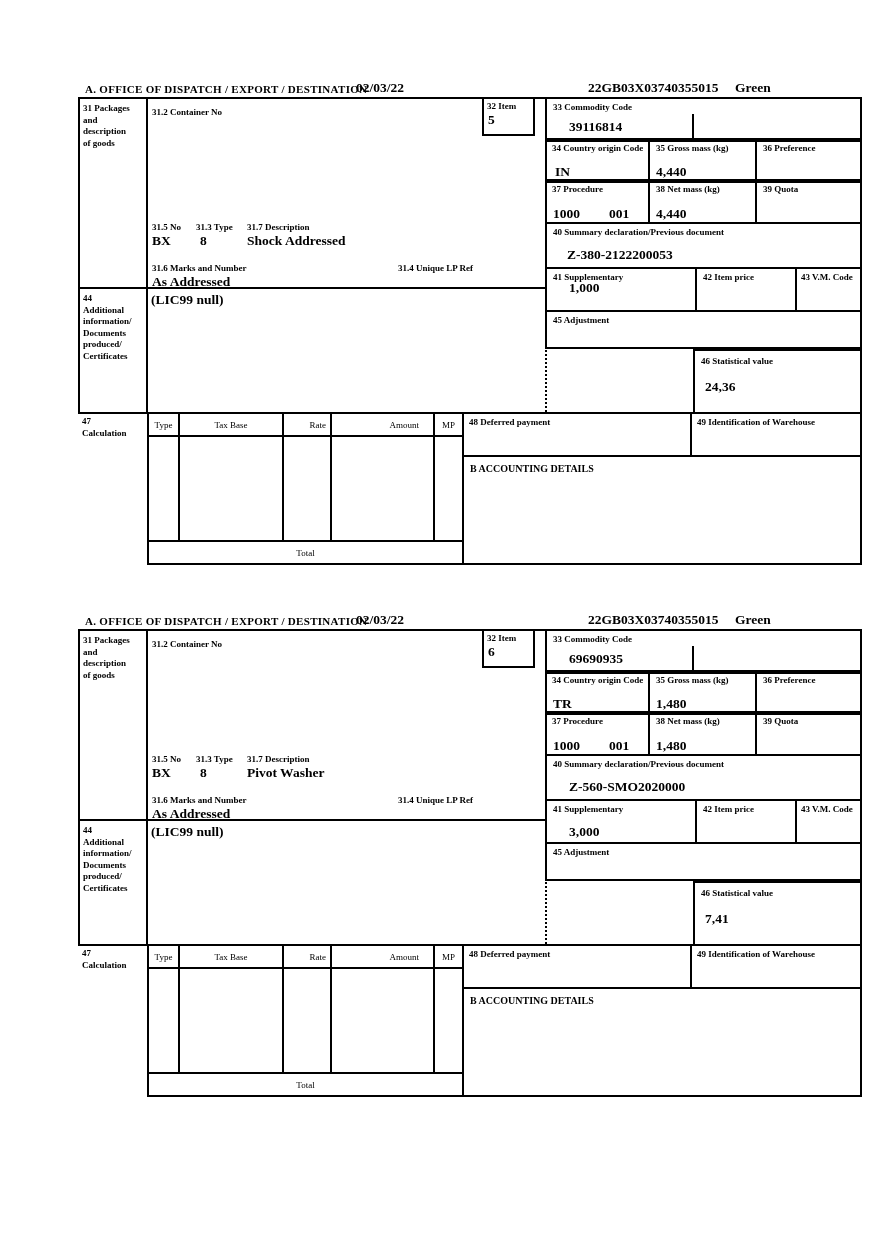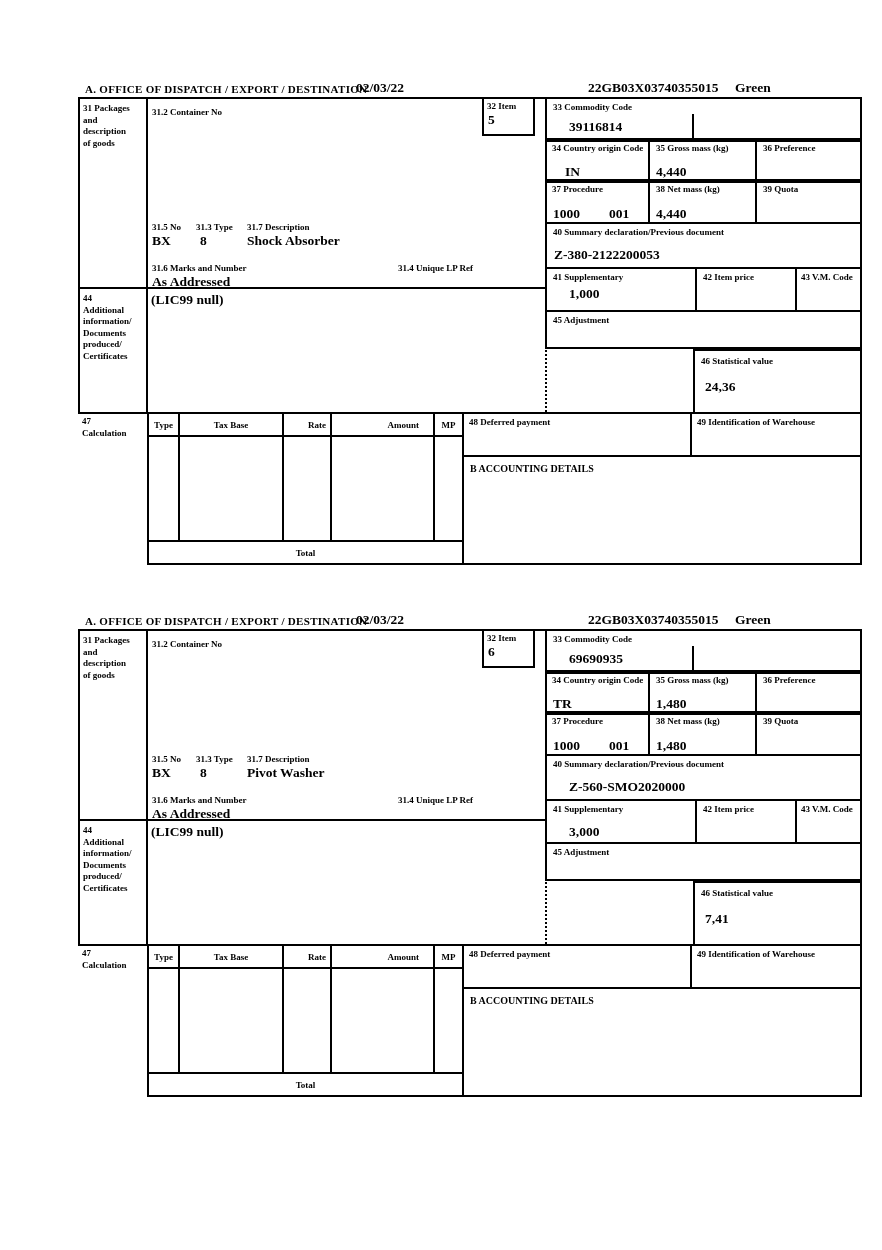--- a/index.html
+++ b/index.html
@@ -9,21 +9,21 @@
   }
   .form { position:absolute; left:78px; width:790px; height:485px; }
   .abs { position:absolute; }
   .box { position:absolute; border:2px solid #000; box-sizing:border-box; }
   .lbl {
     font-size:9px; font-weight:bold; line-height:11.5px;
     white-space:pre-line;
   }
   .val { font-size:13.5px; font-weight:bold; line-height:15px; white-space:nowrap; }
   .hdr { font-size:11px; font-weight:bold; white-space:nowrap; }
-  .cell-h { display:flex; align-items:center; font-size:9px; font-weight:bold; }
+  .cell-h { display:flex; align-items:center; font-size:9px; font-weight:normal; }
   .center { justify-content:center; }
   .right  { justify-content:flex-end; }
   .dotted-v { border-left:2px dotted #000; }
   .dotted-h { border-top:2px dotted #000; }
   .tick { background:#000; }
 </style>
 </head>
 <body>
 
 <div id="page">
@@ -42,40 +42,40 @@
 of goods</div>
     </div>
 
     <div class="box" style="left:68px; top:17px; width:401px; height:192px; border-right:none;">
       <div class="abs lbl" style="left:4px; top:8px;">31.2 Container No</div>
       <div class="abs lbl" style="left:4px; top:123px;">31.5 No</div>
       <div class="abs lbl" style="left:48px; top:123px;">31.3 Type</div>
       <div class="abs lbl" style="left:99px; top:123px;">31.7 Description</div>
       <div class="abs val" style="left:4px; top:134px;">BX</div>
       <div class="abs val" style="left:52px; top:134px;">8</div>
-      <div class="abs val" style="left:99px; top:134px;">Shock Absorber</div>
+      <div class="abs val" style="left:99px; top:134px;">Shock Addressed</div>
       <div class="abs lbl" style="left:4px; top:164px;">31.6 Marks and Number</div>
       <div class="abs lbl" style="left:250px; top:164px;">31.4 Unique LP Ref</div>
       <div class="abs val" style="left:4px; top:175px;">As Addressed</div>
     </div>
 
     <div class="box" style="left:404px; top:17px; width:53px; height:39px; background:#fff;">
       <div class="abs lbl" style="left:3px; top:2px;">32 Item</div>
       <div class="abs val" style="left:4px; top:13px;">5</div>
     </div>
 
     <div class="box" style="left:467px; top:17px; width:317px; height:45px;">
       <div class="abs lbl" style="left:6px; top:3px;">33 Commodity Code</div>
       <div class="abs val" style="left:22px; top:20px;">39116814</div>
       <div class="abs tick" style="left:145px; top:15px; width:2px; height:26px;"></div>
     </div>
 
     <div class="box" style="left:467px; top:58px; width:105px; height:45px;">
       <div class="abs lbl" style="left:5px; top:3px;">34 Country origin Code</div>
-      <div class="abs val" style="left:18px; top:24px;">IN</div>
+      <div class="abs val" style="left:8px; top:24px;">IN</div>
     </div>
     <div class="box" style="left:570px; top:58px; width:109px; height:45px;">
       <div class="abs lbl" style="left:6px; top:3px;">35 Gross mass (kg)</div>
       <div class="abs val" style="left:6px; top:24px;">4,440</div>
     </div>
     <div class="box" style="left:677px; top:58px; width:107px; height:45px;">
       <div class="abs lbl" style="left:6px; top:3px;">36 Preference</div>
     </div>
 
     <div class="box" style="left:467px; top:99px; width:105px; height:45px;">
@@ -86,26 +86,26 @@
     <div class="box" style="left:570px; top:99px; width:109px; height:45px;">
       <div class="abs lbl" style="left:6px; top:3px;">38 Net mass (kg)</div>
       <div class="abs val" style="left:6px; top:25px;">4,440</div>
     </div>
     <div class="box" style="left:677px; top:99px; width:107px; height:45px;">
       <div class="abs lbl" style="left:6px; top:3px;">39 Quota</div>
     </div>
 
     <div class="box" style="left:467px; top:142px; width:317px; height:47px;">
       <div class="abs lbl" style="left:6px; top:3px;">40 Summary declaration/Previous document</div>
-      <div class="abs val" style="left:7px; top:23px;">Z-380-2122200053</div>
+      <div class="abs val" style="left:20px; top:23px;">Z-380-2122200053</div>
     </div>
 
     <div class="box" style="left:467px; top:187px; width:152px; height:45px;">
       <div class="abs lbl" style="left:6px; top:3px;">41 Supplementary</div>
-      <div class="abs val" style="left:22px; top:17px;text-align:center;">1,000</div>
+      <div class="abs val" style="left:22px; top:11px;text-align:center;">1,000</div>
     </div>
     <div class="box" style="left:617px; top:187px; width:102px; height:45px;">
       <div class="abs lbl" style="left:6px; top:3px;">42 Item price</div>
     </div>
     <div class="box" style="left:717px; top:187px; width:67px; height:45px;">
       <div class="abs lbl" style="left:4px; top:3px;">43 V.M. Code</div>
     </div>
 
     <div class="box" style="left:467px; top:230px; width:317px; height:39px;">
       <div class="abs lbl" style="left:6px; top:3px;">45 Adjustment</div>

